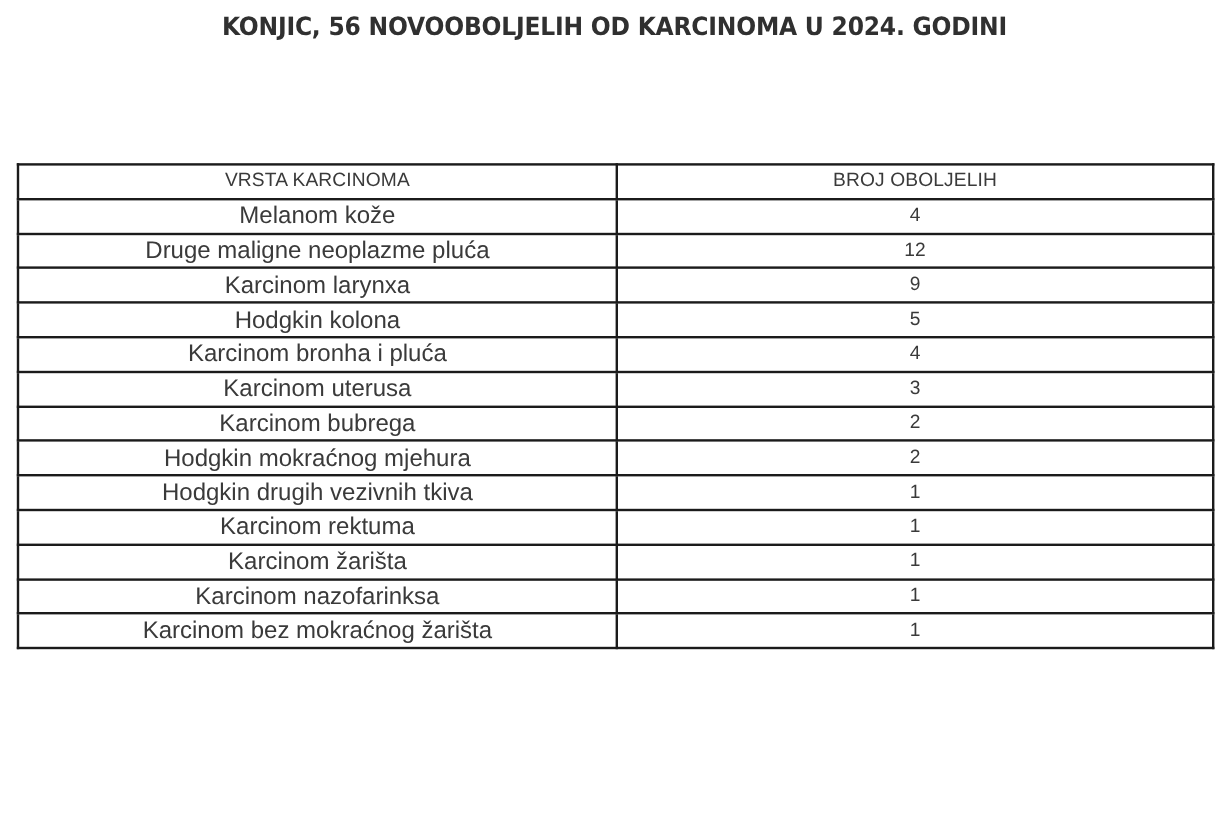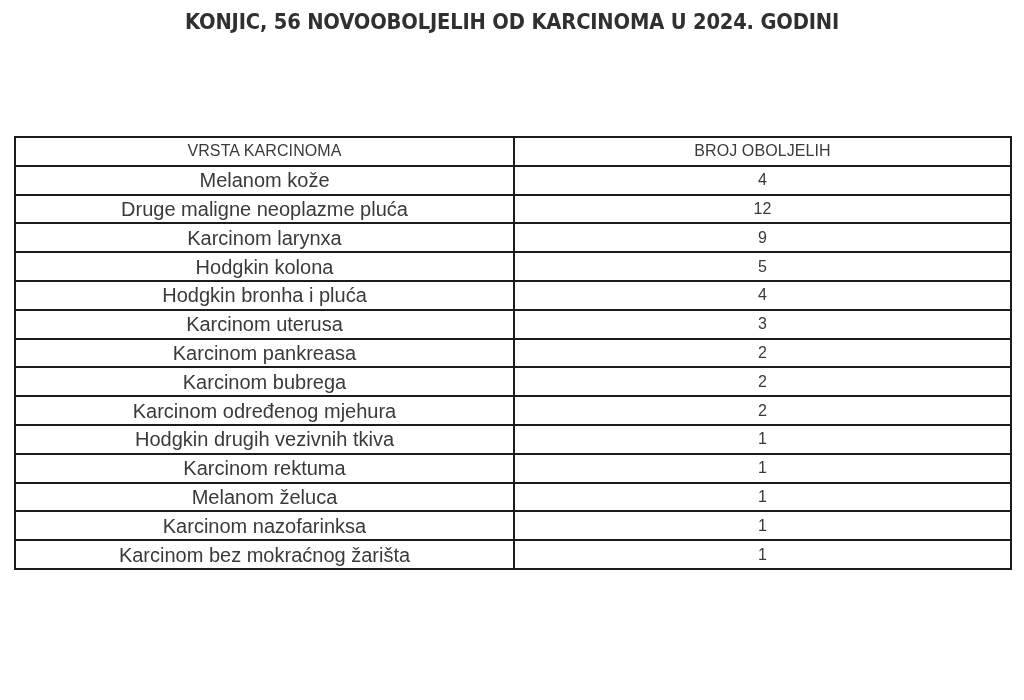--- a/index.html
+++ b/index.html
@@ -114,49 +114,45 @@
           </tr>
           <tr>
             <td class="type-cell">Karcinom larynxa</td>
             <td class="count-cell">9</td>
           </tr>
           <tr>
             <td class="type-cell">Hodgkin kolona</td>
             <td class="count-cell">5</td>
           </tr>
           <tr>
-            <td class="type-cell">Hodgkin bronha i pluća</td>
+            <td class="type-cell">Karcinom bronha i pluća</td>
             <td class="count-cell">4</td>
           </tr>
           <tr>
             <td class="type-cell">Karcinom uterusa</td>
             <td class="count-cell">3</td>
           </tr>
           <tr>
-            <td class="type-cell">Karcinom pankreasa</td>
-            <td class="count-cell">2</td>
-          </tr>
-          <tr>
             <td class="type-cell">Karcinom bubrega</td>
             <td class="count-cell">2</td>
           </tr>
           <tr>
-            <td class="type-cell">Karcinom određenog mjehura</td>
+            <td class="type-cell">Hodgkin mokraćnog mjehura</td>
             <td class="count-cell">2</td>
           </tr>
           <tr>
             <td class="type-cell">Hodgkin drugih vezivnih tkiva</td>
             <td class="count-cell">1</td>
           </tr>
           <tr>
             <td class="type-cell">Karcinom rektuma</td>
             <td class="count-cell">1</td>
           </tr>
           <tr>
-            <td class="type-cell">Melanom želuca</td>
+            <td class="type-cell">Karcinom žarišta</td>
             <td class="count-cell">1</td>
           </tr>
           <tr>
             <td class="type-cell">Karcinom nazofarinksa</td>
             <td class="count-cell">1</td>
           </tr>
           <tr>
             <td class="type-cell">Karcinom bez mokraćnog žarišta</td>
             <td class="count-cell">1</td>
           </tr>

